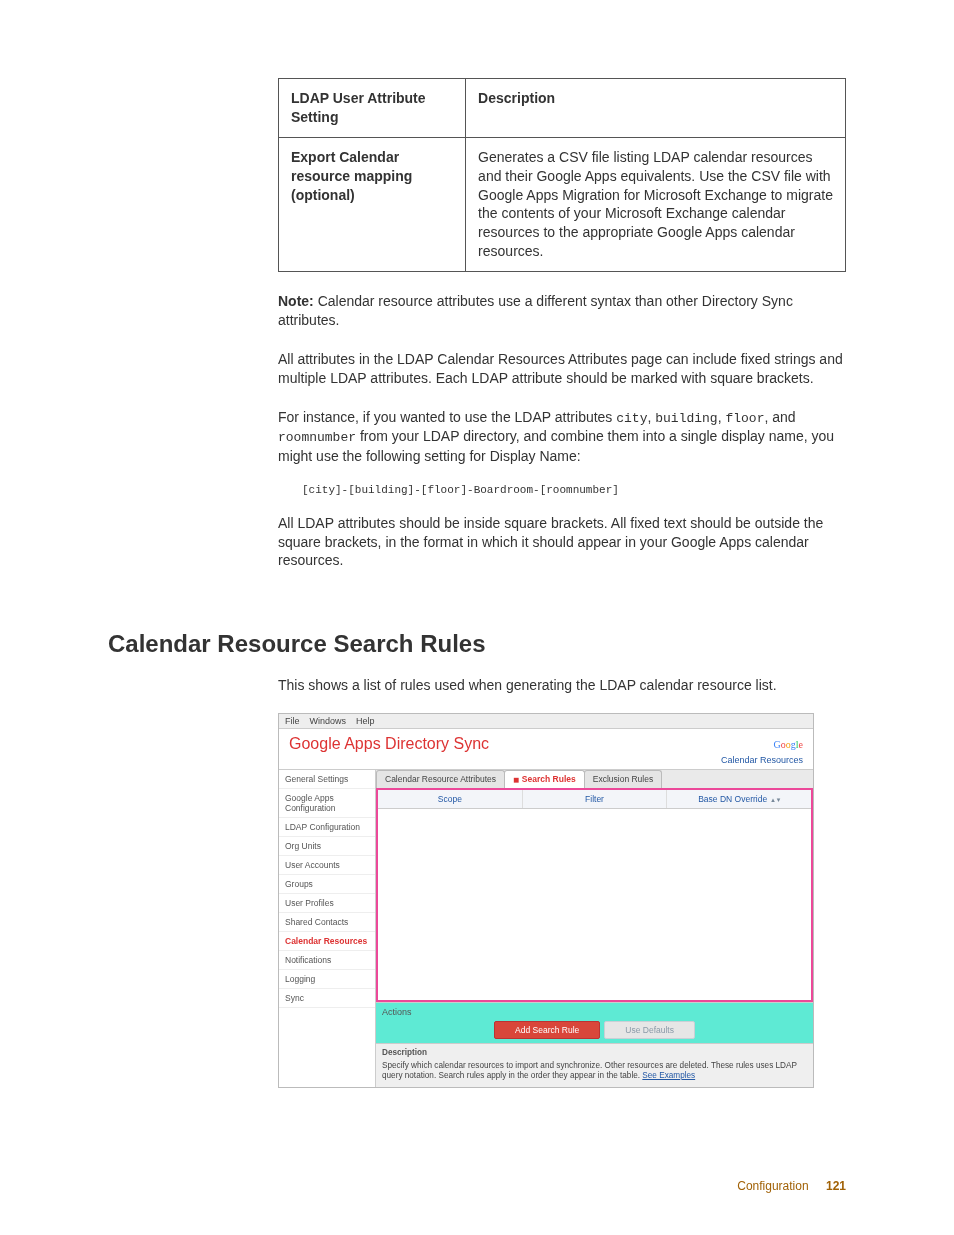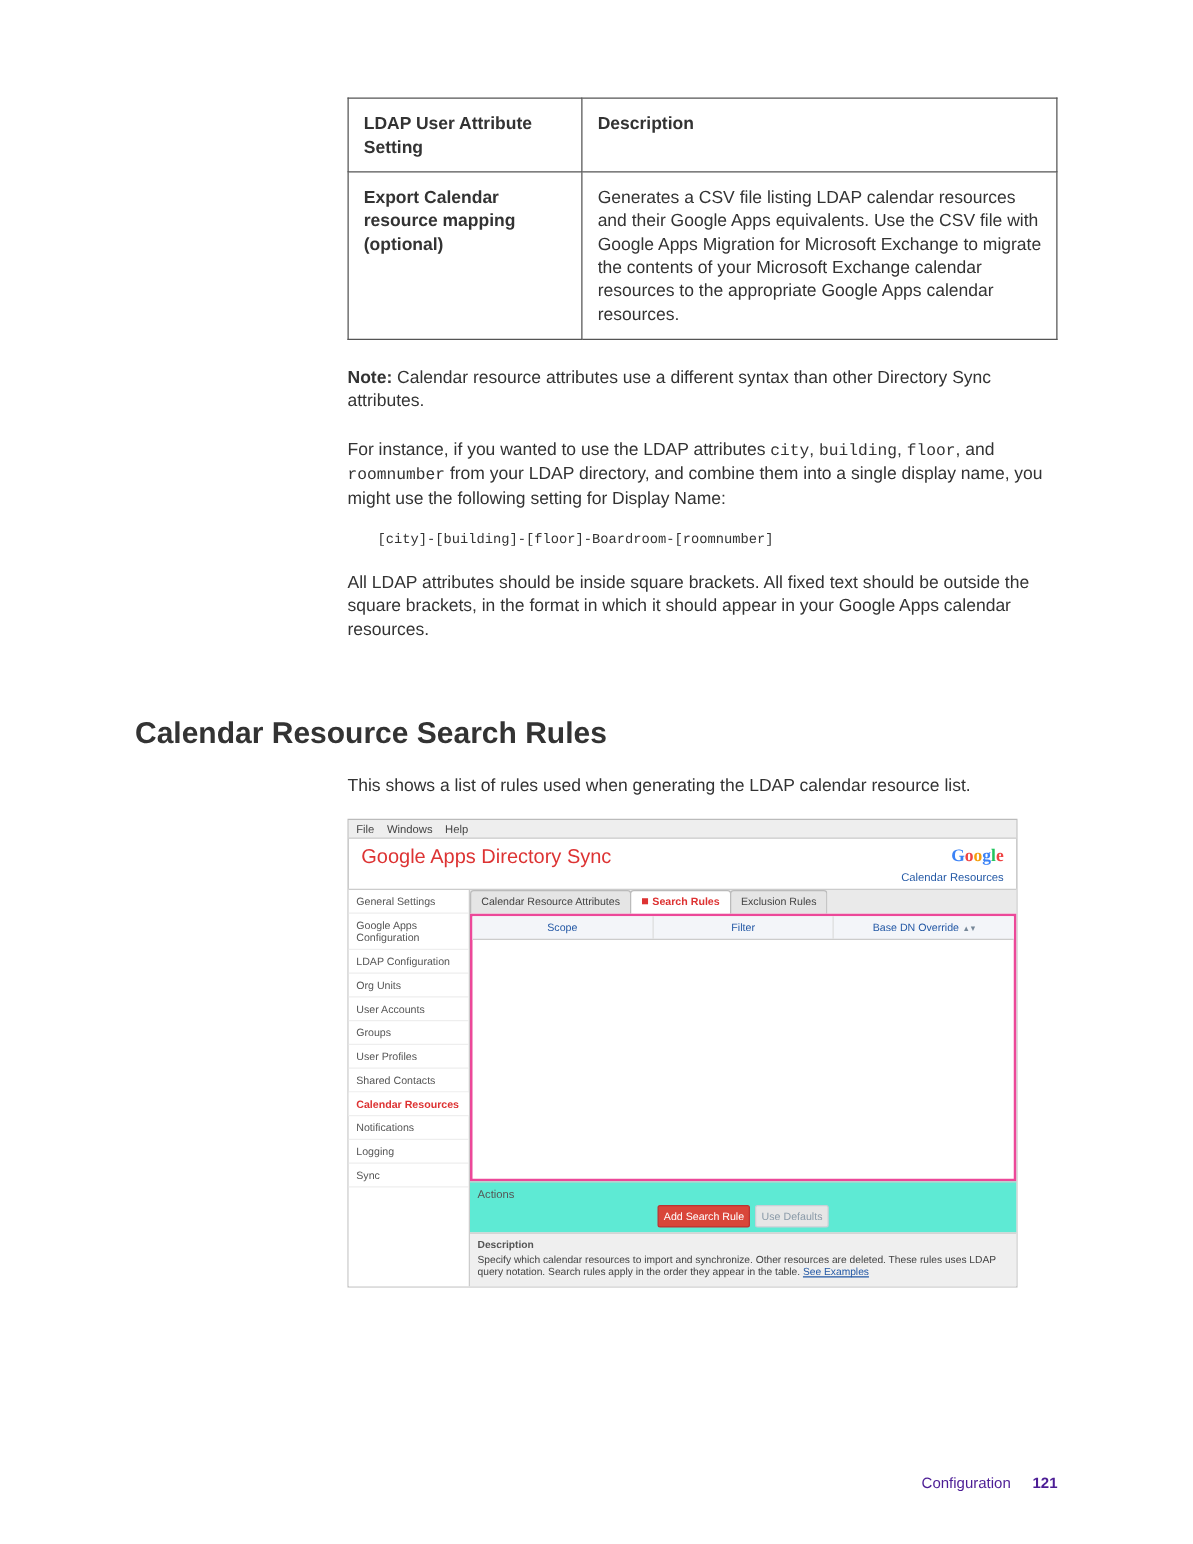--- a/index.html
+++ b/index.html
@@ -64,21 +64,21 @@
     font-weight: bold;
     color: #333;
     margin: 60px 0 18px -170px;
   }
   
   .footer {
     position: absolute;
     bottom: 42px;
     right: 108px;
     font-size: 12px;
-    color: #4c1d95;
+    color: #a16207;
   }
   .footer .num { font-weight: bold; margin-left: 14px; }
   
   .shot {
     margin-top: 18px;
     border: 1px solid #bbb;
     width: 534px;
     background:#fff;
     font-size: 9px;
     color:#444;
@@ -98,22 +98,22 @@
     align-items:center;
     padding:6px 10px 2px 10px;
   }
   .shot-title .app {
     color:#d33;
     font-size:16px;
     font-weight:500;
   }
   .shot-title .google {
     font-family: Georgia, serif;
-    font-size:14px;
-    font-weight:bold;
+    font-size:10px;
+    font-weight:normal;
   }
   .g-b { color:#3b82f6; }
   .g-r { color:#ef4444; }
   .g-y { color:#f59e0b; }
   .g-g { color:#22c55e; }
   .shot-bcr {
     text-align:right;
     padding:0 10px 4px 0;
     color:#2358a5;
     font-size:9px;
@@ -202,21 +202,21 @@
   .shot-grid-body { flex:1; }
   .shot-actions {
     border-top:1px solid #ccc;
     padding:4px 6px;
     background:#5eead4;
   }
   .shot-actions .lbl { color:#555; font-size:9px; display:block; margin-bottom:4px;}
   .shot-actions .btns { display:flex; justify-content:center; gap:4px; }
   .shot-btn {
     font-size:8.5px;
-    padding:3px 4px;
+    padding:3px 20px;
     border-radius:2px;
     border:1px solid #b33;
     cursor:pointer;
   }
   .shot-btn.primary { background:#d9463a; color:#fff; }
   .shot-btn.secondary { background:#e6e6e6; color:#8a9aa8; border-color:#c9d0d6; }
   .shot-desc {
     border-top:1px solid #ccc;
     padding:4px 6px 6px 6px;
     background:#efefef;
@@ -242,20 +242,21 @@
         <td class="left">Export Calendar resource mapping (optional)</td>
         <td>Generates a CSV file listing LDAP calendar resources and their Google Apps equivalents. Use the CSV file with Google Apps Migration for Microsoft Exchange to migrate the contents of your Microsoft Exchange calendar resources to the appropriate Google Apps calendar resources.</td>
       </tr>
     </tbody>
       </table>
 
     <p class="body">
       <b>Note:</b><span> Calendar resource attributes use a different syntax than other Directory Sync attributes.</span>
     </p>
 
+    <p class="body">All attributes in the LDAP Calendar Resources Attributes page can include fixed strings and multiple LDAP attributes. Each LDAP attribute should be marked with square brackets.</p>
 
     <p class="body">
       <span>For instance, if you wanted to use the LDAP attributes </span><span class="code-inline">city</span>, <span class="code-inline">building</span>, <span class="code-inline">floor</span><span>, and </span><span class="code-inline">roomnumber</span><span> from your LDAP directory, and combine them into a single display name, you might use the following setting for Display Name:</span>
     </p>
 
     <pre class="codeblock">[city]-[building]-[floor]-Boardroom-[roomnumber]</pre>
 
     <p class="body" style="margin-top:0">All LDAP attributes should be inside square brackets. All fixed text should be outside the square brackets, in the format in which it should appear in your Google Apps calendar resources.</p>
 
     <h2 class="section">Calendar Resource Search Rules</h2>

